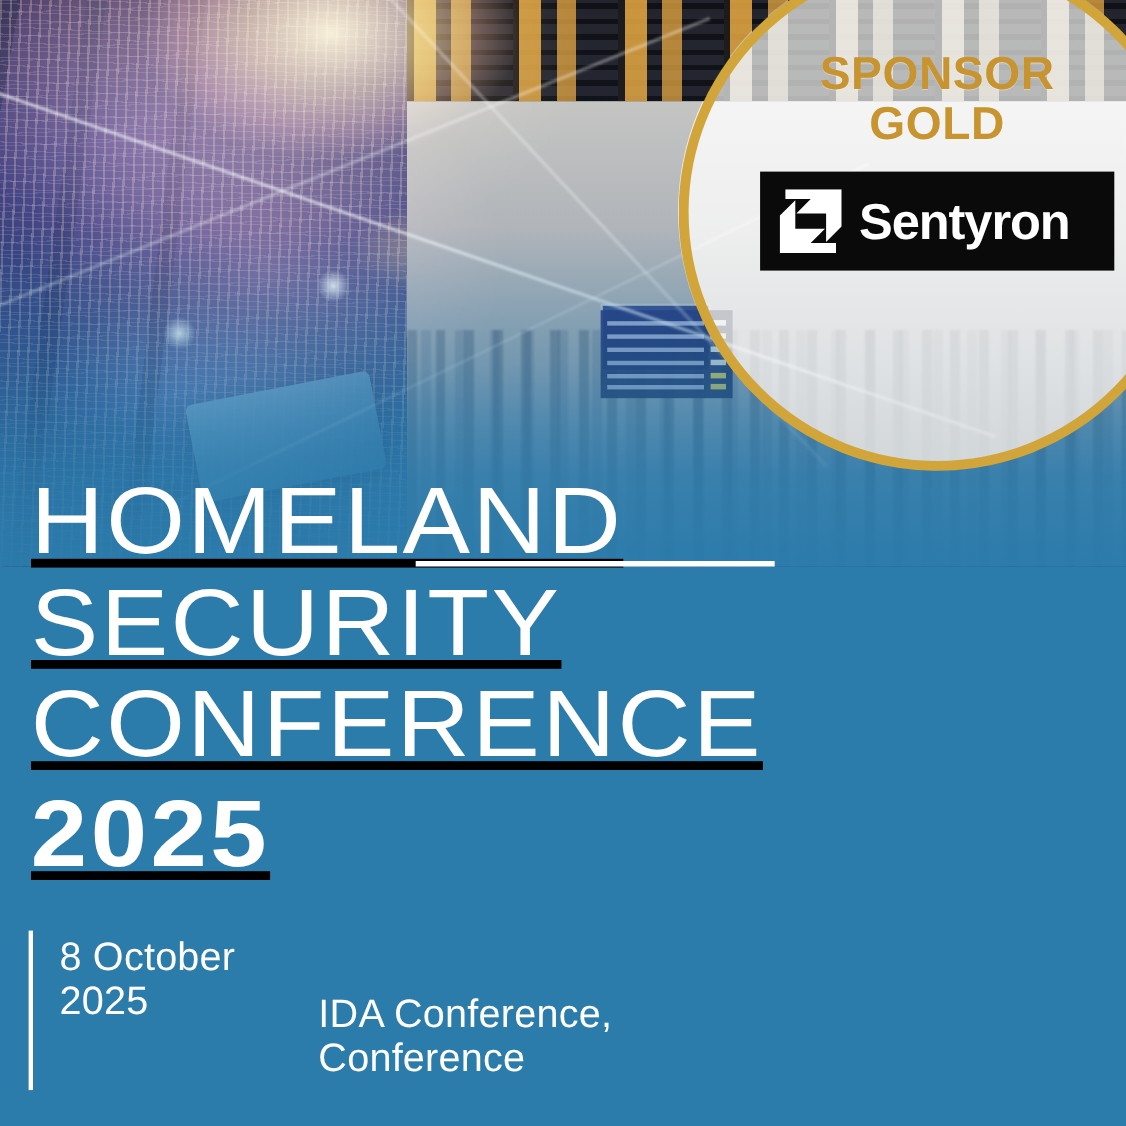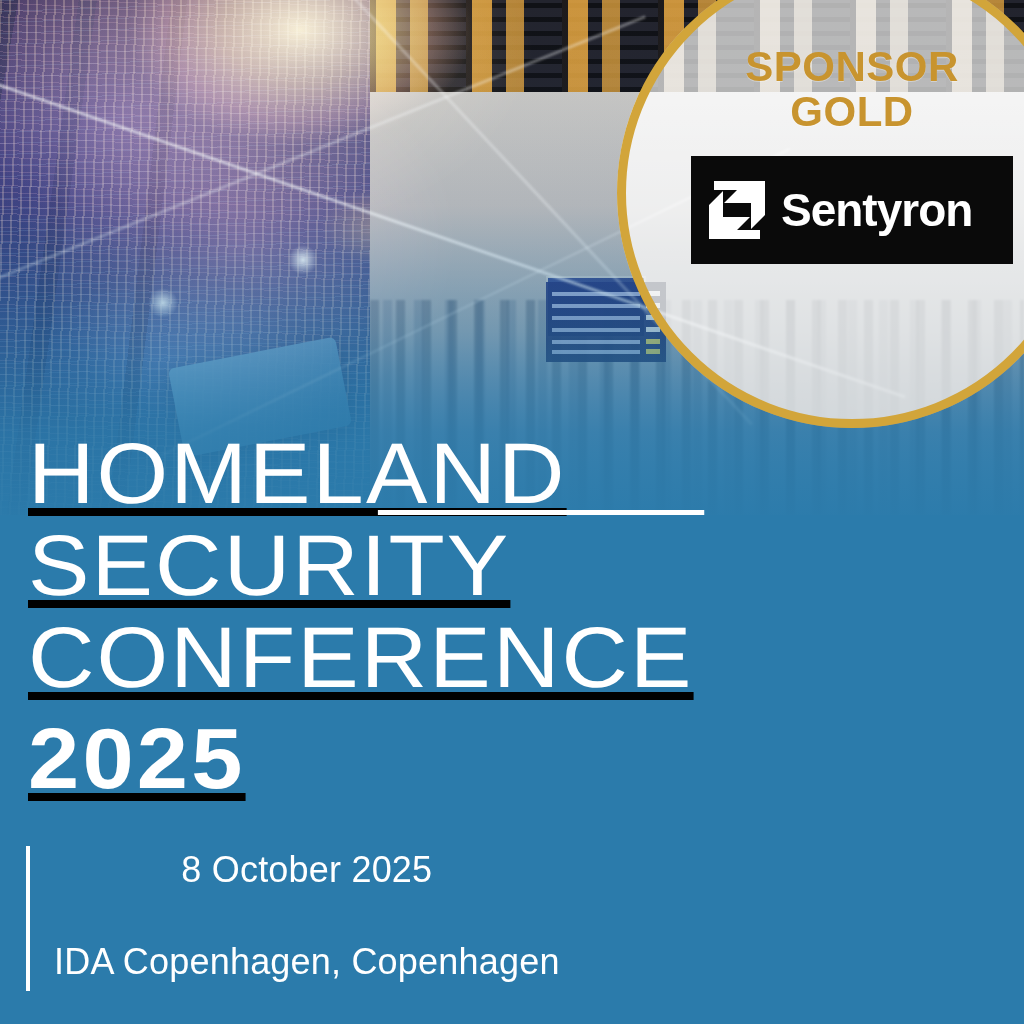--- a/index.html
+++ b/index.html
@@ -163,21 +163,21 @@
     color:#c8942f;
     font-size:42px;
     font-weight:bold;
     letter-spacing:.5px;
     line-height:1.06;
     text-align:center;
     text-shadow:0 1px 0 rgba(255,255,255,.35);
   }
   .logo-box{
     margin-top:22px;
-    width:322px; height:108px;
+    width:322px; height:90px;
     background:#0a0a0a;
     display:flex; align-items:center;
     padding-left:14px;
     gap:12px;
   }
   .logo-mark{ width:64px; height:58px; flex:0 0 auto; }
   .logo-word{
     color:#ffffff;
     font-size:46px;
     font-weight:bold;
@@ -219,21 +219,21 @@
 
   
   .details{
     position:absolute; left:26px; top:846px; width:700px;
     display:flex; align-items:stretch; gap:24px;
   }
   .rule{
     width:4px; background:#ffffff; flex:0 0 auto; align-self:stretch;
     min-height:128px;
   }
-  .detail-text{ display:flex; flex-direction:column; justify-content:space-between; padding:4px 0 10px;text-align:center; }
+  .detail-text{ display:flex; justify-content:space-between; padding:4px 0 10px; }
   .detail-line{
     color:#ffffff;
     font-size:36px;
     font-weight:400;
     letter-spacing:.2px;
     line-height:1.1;
   }
   .detail-line.second{ margin-top:52px; }
 </style>
 </head>
@@ -305,17 +305,17 @@
     </div>
     <div class="title-line">SECURITY</div>
     <div class="title-line">CONFERENCE</div>
     <div class="title-year">2025</div>
   </div>
 
   <div class="details">
     <div class="rule"></div>
     <div class="detail-text">
       <div class="detail-line">8 October 2025</div>
-      <div class="detail-line second">IDA Copenhagen, Copenhagen</div>
+      <div class="detail-line second">IDA Conference, Conference</div>
     </div>
   </div>
 
 </div>
 
 </body></html>

